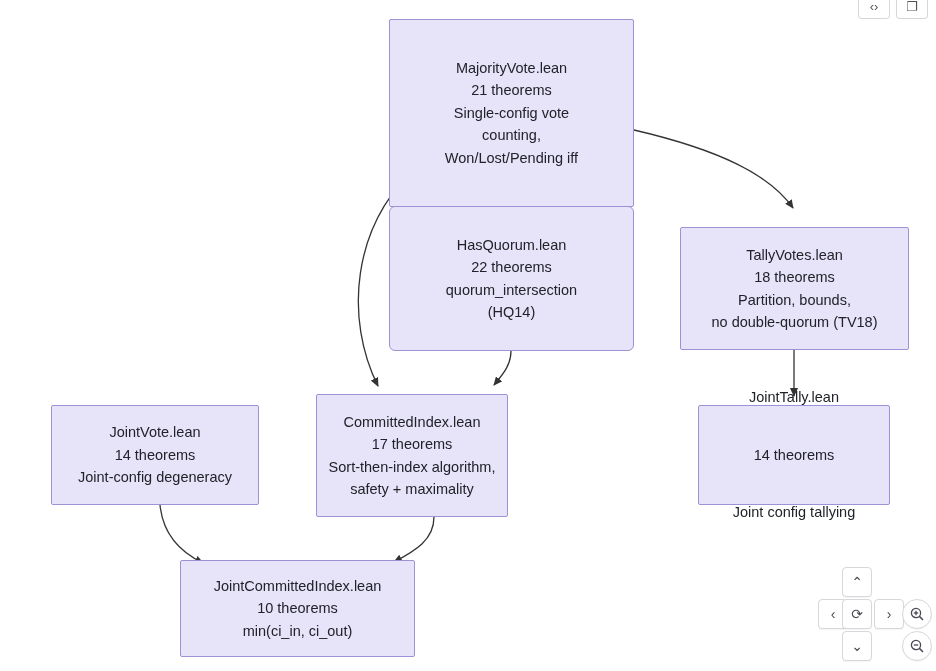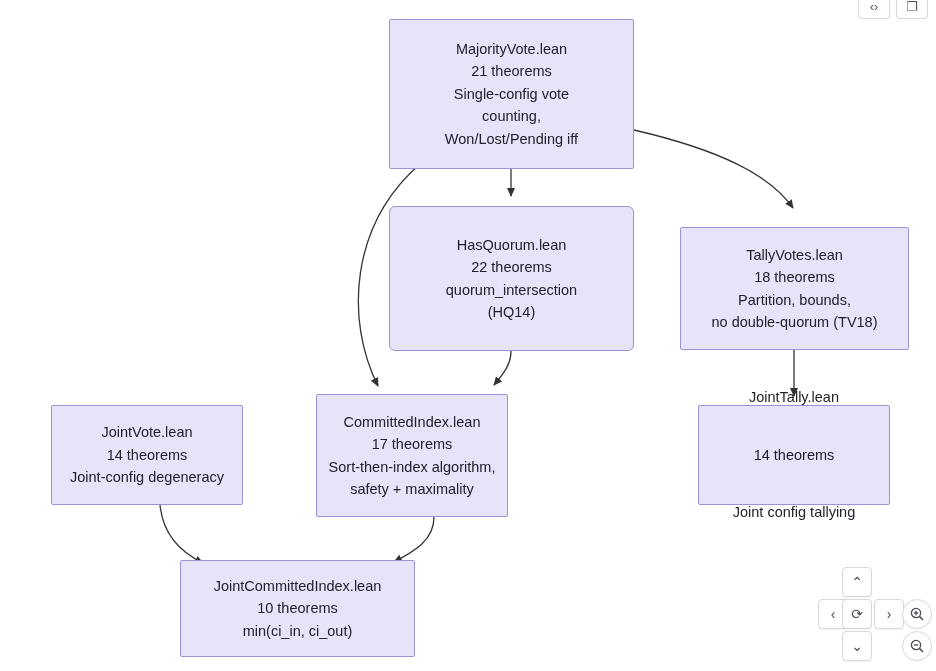--- a/index.html
+++ b/index.html
@@ -117,21 +117,21 @@
 
     <path d="M511,351 C511,365 503,374 494,385" stroke="#333333" fill="none" stroke-width="1.3" marker-end="url(#arrow)"></path>
 
     <path d="M794,340 L794,396" stroke="#333333" fill="none" stroke-width="1.3" marker-end="url(#arrow)"></path>
 
     <path d="M160,505 C163,535 180,552 203,563" stroke="#333333" fill="none" stroke-width="1.3" marker-end="url(#arrow)"></path>
 
     <path d="M434,517 C434,540 415,551 394,562" stroke="#333333" fill="none" stroke-width="1.3" marker-end="url(#arrow)"></path>
   </svg>
 
-  <div class="node" style="left:389px; top:19px; width:245px; height:150px;">
+  <div class="node" style="left:389px; top:19px; width:245px; height:188px;">
     <span class="line">MajorityVote.lean</span>
     <span class="line">21 theorems</span>
     <span class="line">Single-config vote</span>
     <span class="line">counting,</span>
     <span class="line">Won/Lost/Pending iff</span>
   </div>
 
   <div class="node" style="left:389px; top:206px; width:245px; height:145px;border-radius:6px;">
     <span class="line">HasQuorum.lean</span>
     <span class="line">22 theorems</span>
@@ -139,21 +139,21 @@
     <span class="line">(HQ14)</span>
   </div>
 
   <div class="node" style="left:680px; top:217px; width:229px; height:123px;margin-top:10px;">
     <span class="line">TallyVotes.lean</span>
     <span class="line">18 theorems</span>
     <span class="line">Partition, bounds,</span>
     <span class="line">no double-quorum (TV18)</span>
   </div>
 
-  <div class="node" style="left:51px; top:405px; width:192px; height:100px;">
+  <div class="node" style="left:51px; top:405px; width:208px; height:100px;">
     <span class="line">JointVote.lean</span>
     <span class="line">14 theorems</span>
     <span class="line">Joint-config degeneracy</span>
   </div>
 
   <div class="node" style="left:316px; top:394px; width:192px; height:123px;">
     <span class="line">CommittedIndex.lean</span>
     <span class="line">17 theorems</span>
     <span class="line">Sort-then-index algorithm,</span>
     <span class="line">safety + maximality</span>

